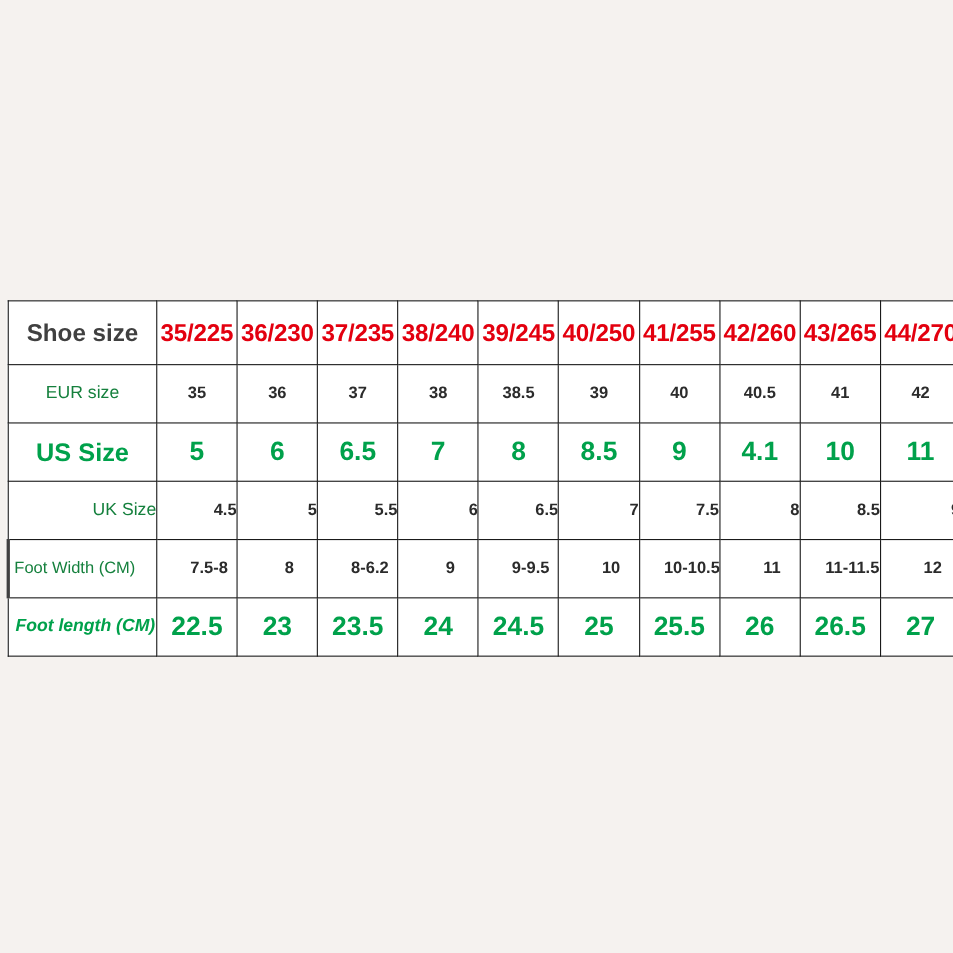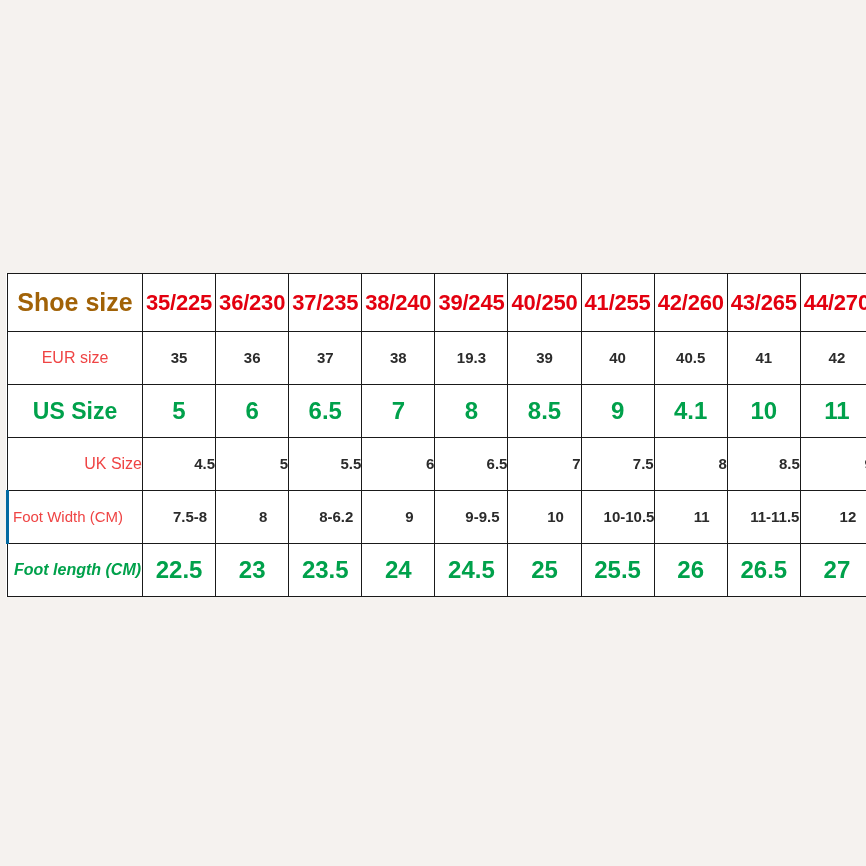--- a/index.html
+++ b/index.html
@@ -61,31 +61,31 @@
 
   
   .t-red-hdr {
     color: #e3000f;
     font-weight: bold;
     font-size: 22px;
     letter-spacing: -0.2px;
     text-align: center;
   }
   .t-red-hdr-label {
-    color: #a16207;
-    font-weight: bold;
-    font-size: 25px;
+    color: #404040;
+    font-weight: bold;
+    font-size: 22px;
   }
   .t-plain {
     color: #2b2b2b;
     font-weight: bold;
     font-size: 15px;
   }
   .t-plain-label {
-    color: #ef4444;
+    color: #15803d;
     font-weight: normal;
     font-size: 16px;
   }
   .t-green-big {
     color: #00a14b;
     font-weight: bold;
     font-size: 24px;
   }
   .t-green-big-label {
     color: #00a14b;
@@ -93,21 +93,21 @@
     font-size: 23px;
   }
   .t-green-small-label {
     color: #00a14b;
     font-weight: bold;
     font-size: 16px;
   }
 
   
   tr.row-width td.label-cell {
-    border-left: 3px solid #0369a1;
+    border-left: 3px solid #404040;
     text-align: left;
     padding-left: 4px;
   }
   tr.row-width td.label-cell .t-plain-label {
     font-size: 15px;
   }
 
   tr.row-length td.label-cell {
     text-align: left;
     padding-left: 6px;
@@ -168,21 +168,21 @@
         <td class="data-cell">
           <span class="t-plain">36</span>
         </td>
         <td class="data-cell">
           <span class="t-plain">37</span>
         </td>
         <td class="data-cell">
           <span class="t-plain">38</span>
         </td>
         <td class="data-cell">
-          <span class="t-plain">19.3</span>
+          <span class="t-plain">38.5</span>
         </td>
         <td class="data-cell">
           <span class="t-plain">39</span>
         </td>
         <td class="data-cell">
           <span class="t-plain">40</span>
         </td>
         <td class="data-cell">
           <span class="t-plain">40.5</span>
         </td>

